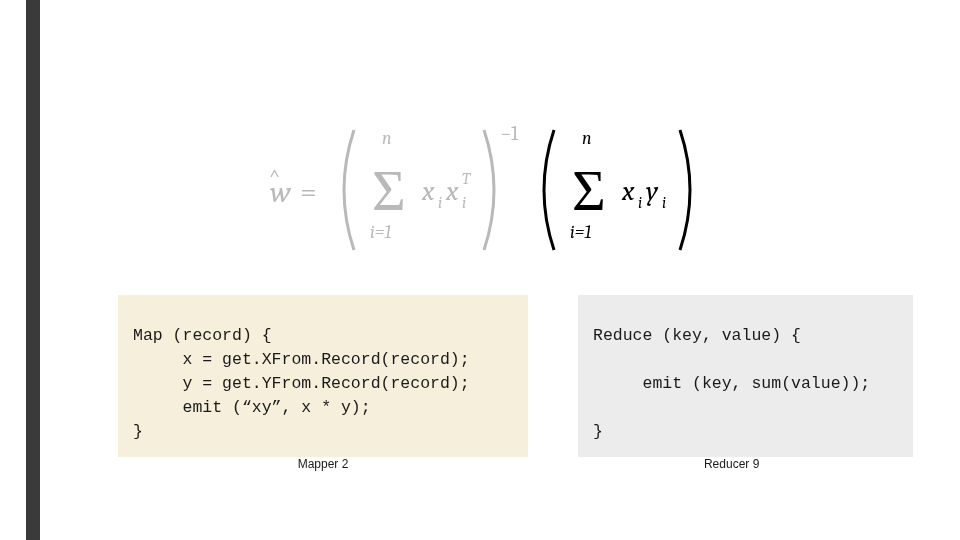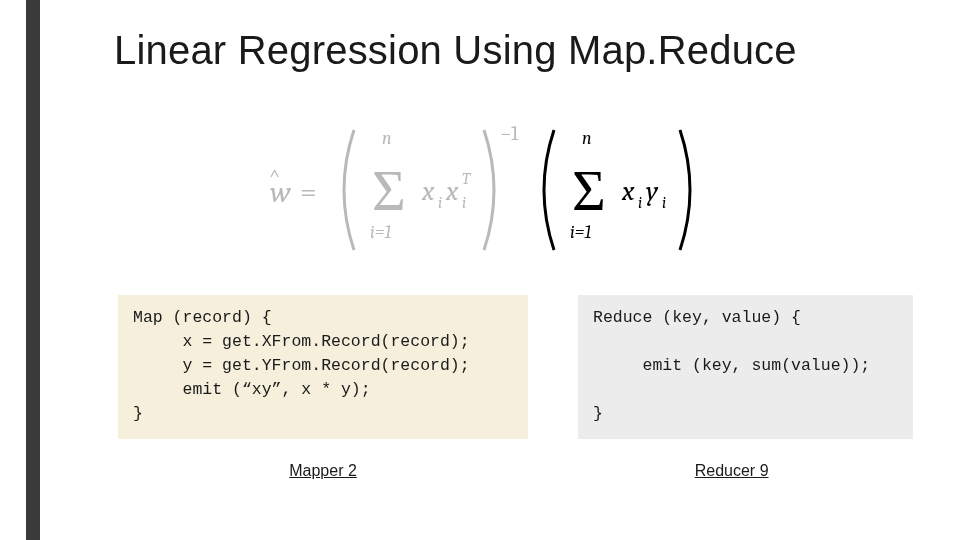--- a/index.html
+++ b/index.html
@@ -55,49 +55,47 @@
   .col {
     display: flex;
     flex-direction: column;
     align-items: center;
   }
   .col.left  { flex: 0 0 410px; }
   .col.right { flex: 0 0 330px; }
   .codebox {
     box-sizing: border-box;
     width: 100%;
-    padding: 10px 14px 12px 14px;
+    padding: 28px 14px 12px 14px;
     font-family: "Consolas", "Menlo", "Courier New", monospace;
     font-size: 16.5px;
     line-height: 1.45;
     white-space: pre;
     border: 1px solid rgba(0,0,0,0);
     min-height: 130px;
   }
   .codebox.mapper {
     background: #f5efdc;
   }
   .codebox.reducer {
     background: #ececec;
     margin-left: 28px;
   }
   .caption {
-    margin-top: 23px;
-    font-size: 16px;
+    margin-top: 0;
+    font-size: 12px;
     font-weight: 400;
-    text-decoration: underline;
   }
 </style>
 </head>
 <body>
 
 <div class="slide">
   <div class="accent-bar"></div>
 
-  <div class="title">Linear Regression Using Map.Reduce</div>
 
   <div class="formula">
     <svg width="500" height="160" viewBox="0 0 500 160">
 
       <text x="40" y="92" font-family="Cambria, 'Times New Roman', serif" font-size="30" font-style="italic" fill="#b9b9b9">w</text>
       <text x="39" y="74" font-family="Cambria, 'Times New Roman', serif" font-size="20" fill="#b9b9b9">^</text>
       <text x="70" y="92" font-family="Cambria, 'Times New Roman', serif" font-size="30" fill="#b9b9b9">=</text>
 
       <g transform="translate(110,0)" fill="#b9b9b9" font-family="Cambria,'Times New Roman',serif">
 

